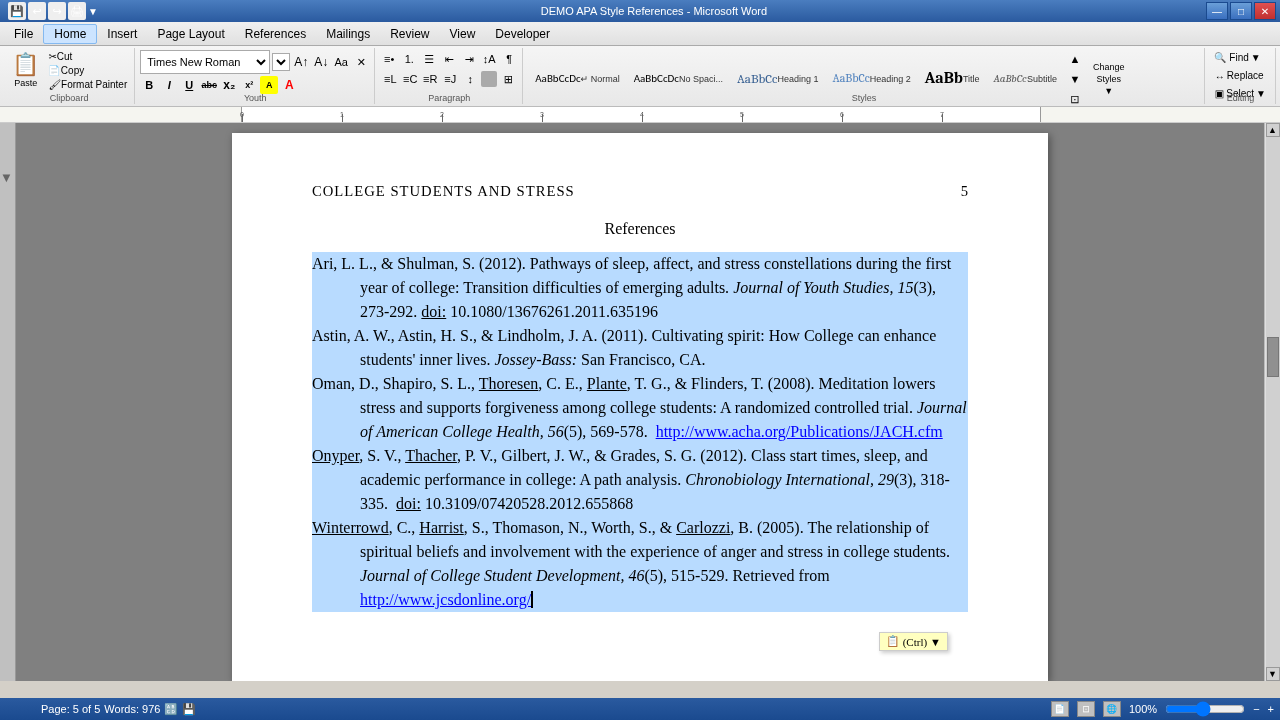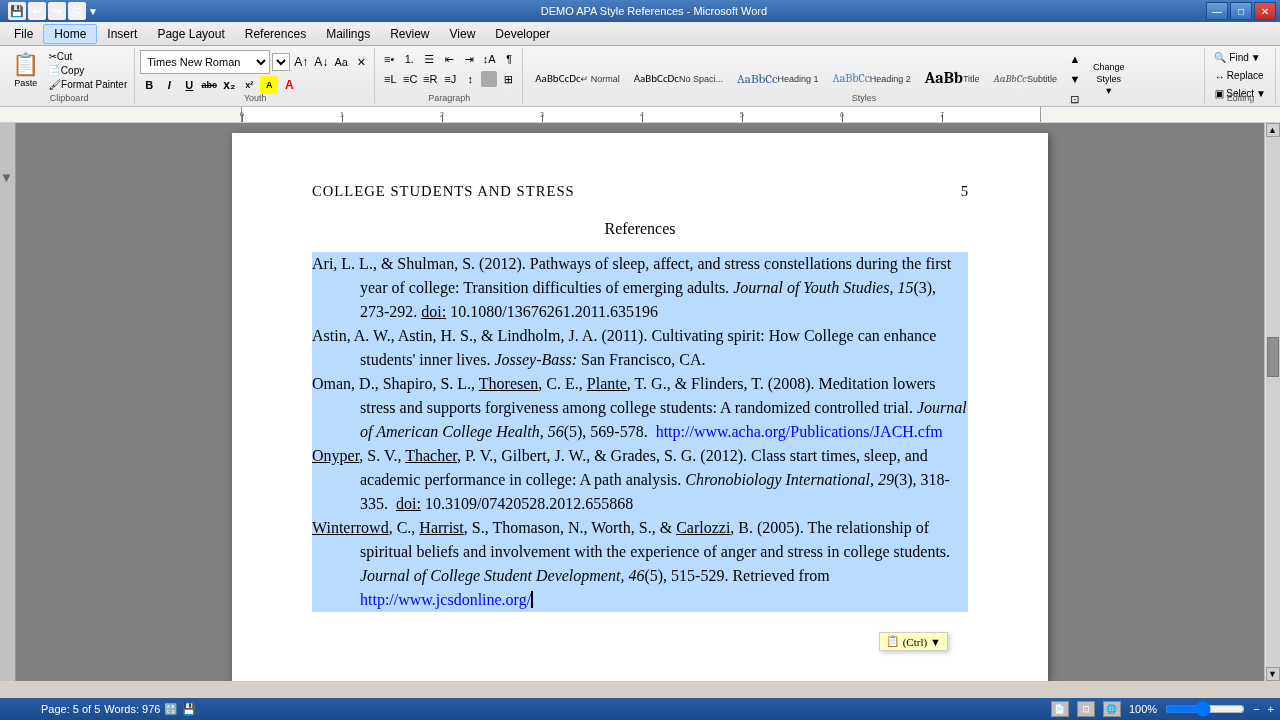--- a/index.html
+++ b/index.html
@@ -281,20 +281,21 @@
 
     .ref-entry {
       margin-bottom: 0;
       text-indent: -0.5in;
       padding-left: 0.5in;
       background: rgba(100, 150, 220, 0.3);
     }
 
     .ref-link {
       color: #0000ff;
+      text-decoration: underline;
     }
 
     .ref-doi {
       text-decoration: underline;
     }
 
     
     .paste-ctrl-popup {
       position: absolute;
       bottom: -10px;

